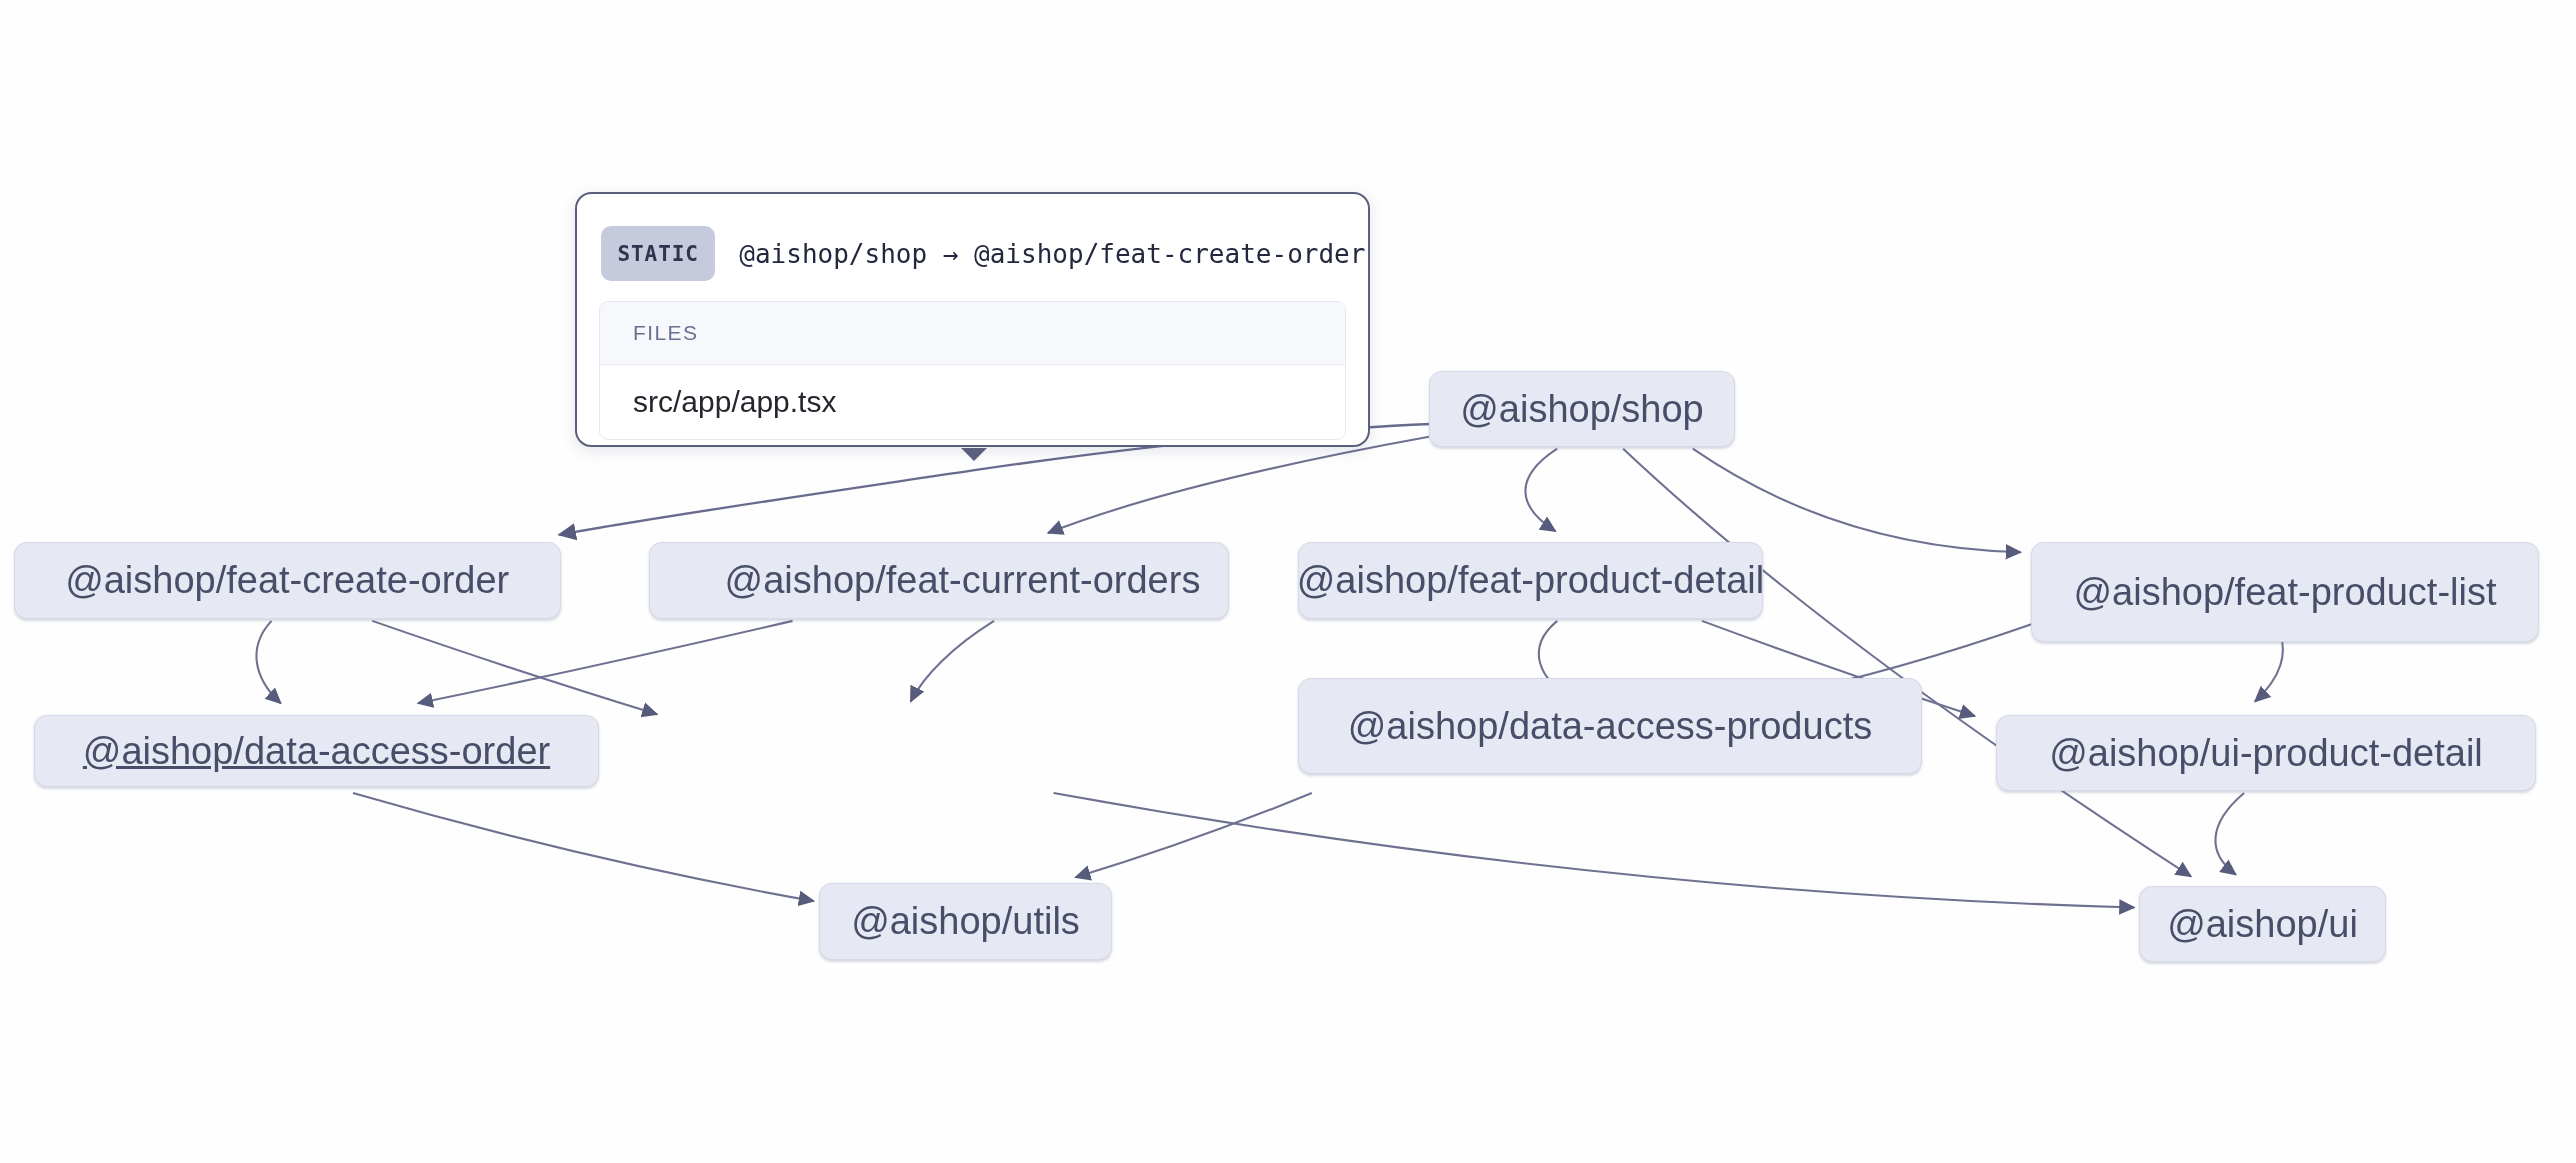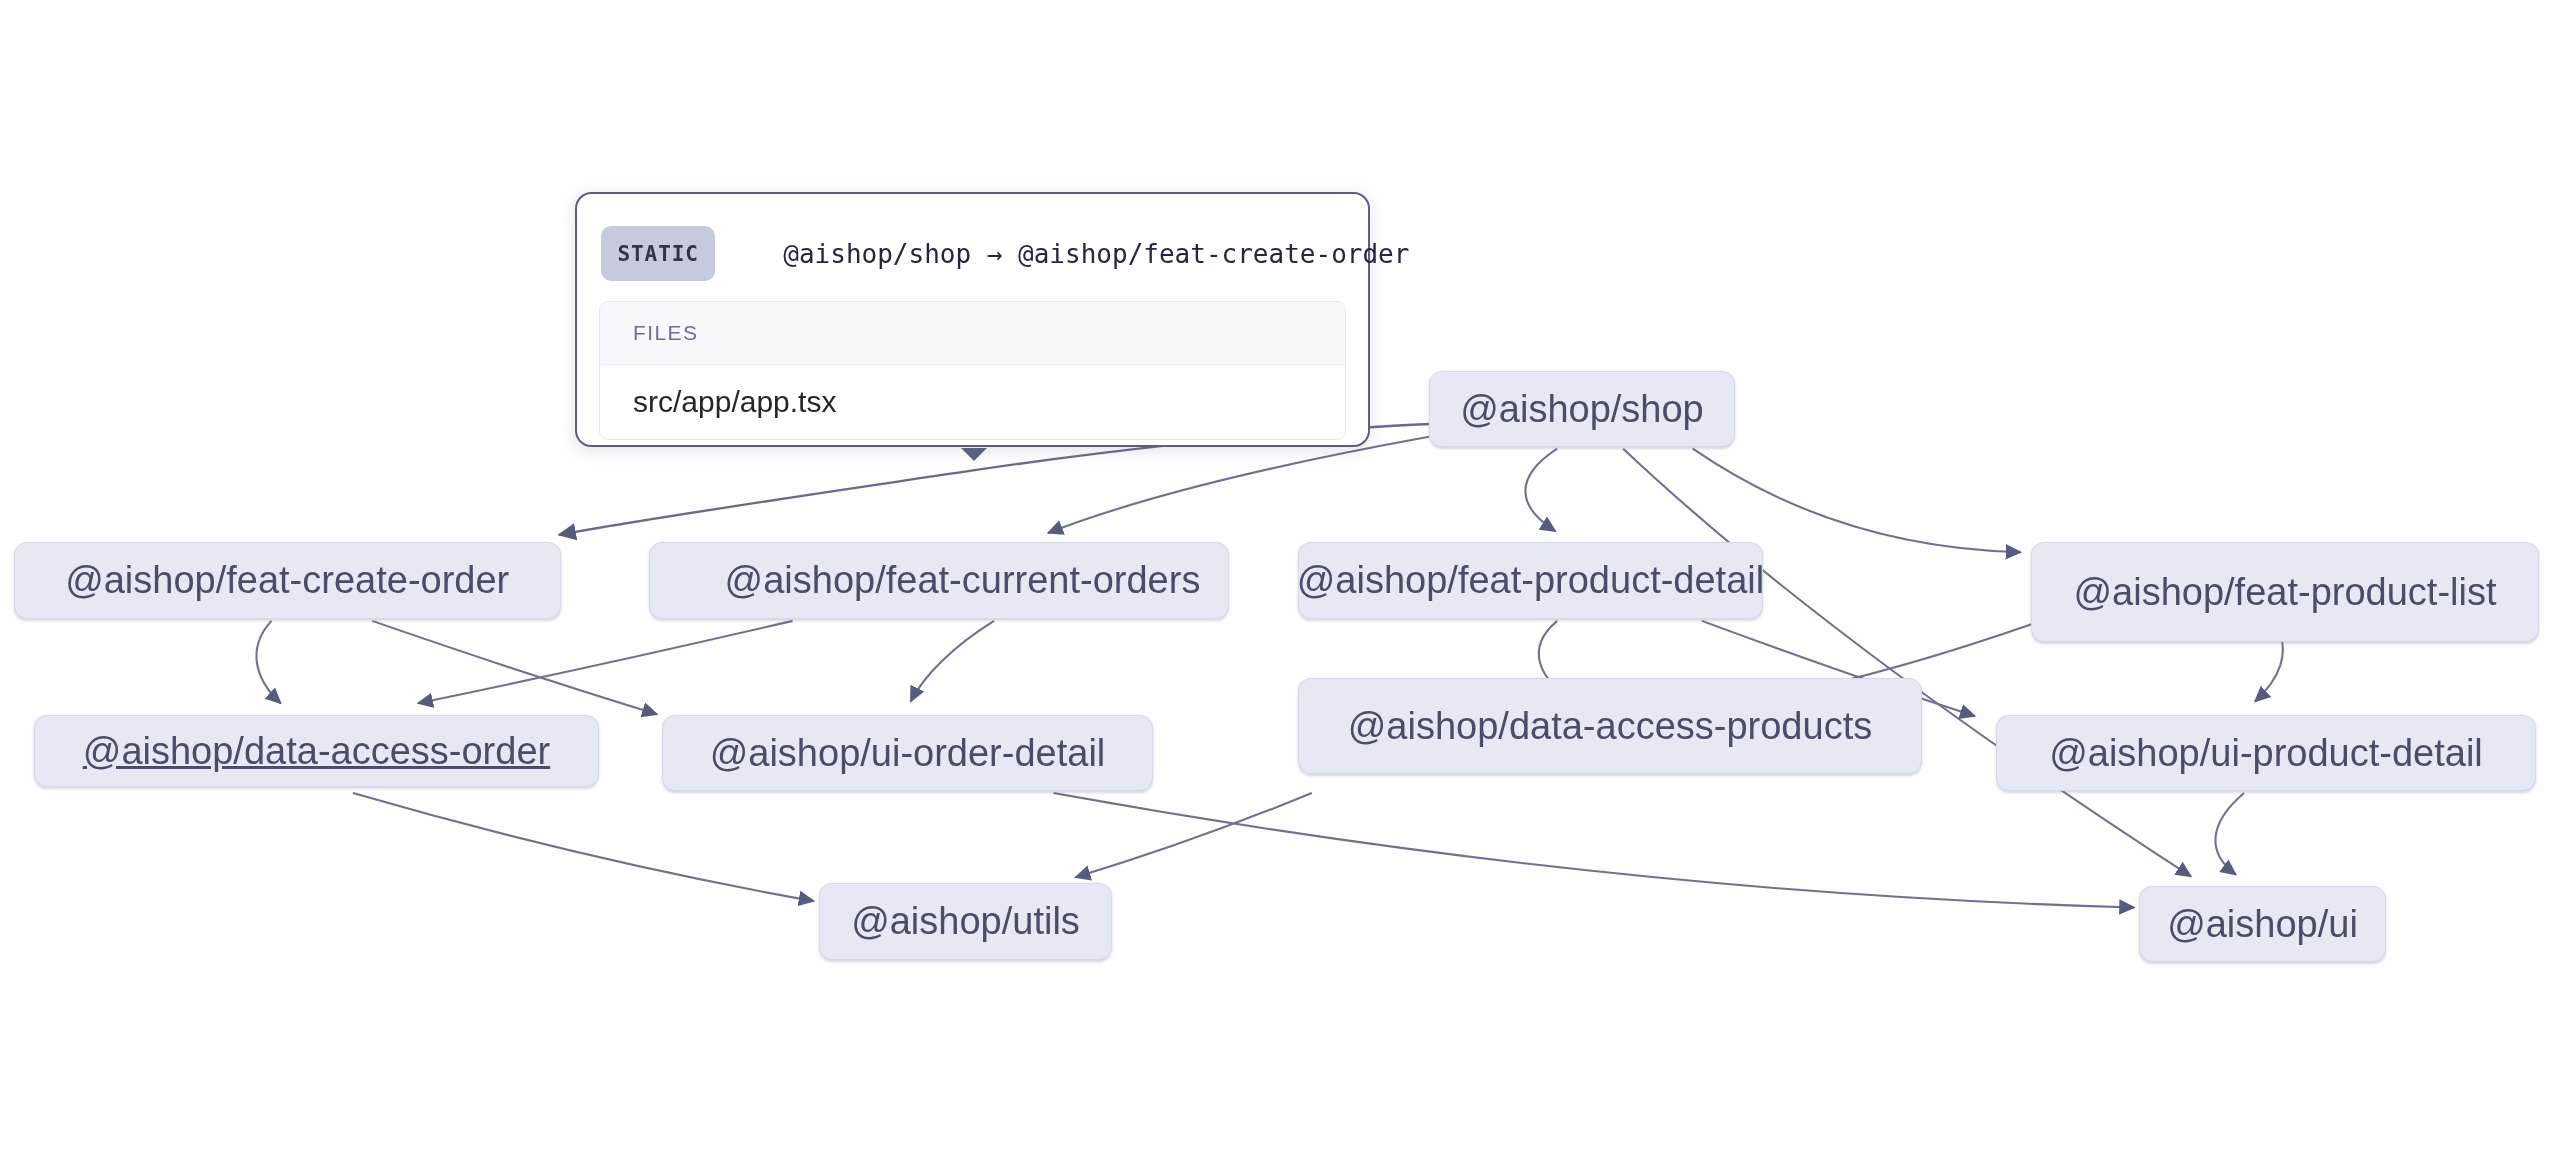--- a/index.html
+++ b/index.html
@@ -74,21 +74,20 @@
     font-size: 21px;
     font-weight: bold;
     letter-spacing: 0.9px;
     line-height: 24px;
   }
   .tooltip-title {
     font-family: "DejaVu Sans Mono", monospace;
     font-size: 26px;
     color: #23283f;
     white-space: nowrap;
-    margin-left: 44px;
   }
   .files-box {
     margin: 0 22px;
     border: 1.8px solid #e4e6f0;
     border-radius: 9.2px;
     overflow: hidden;
     background: #ffffff;
   }
   .files-header {
     background: #f7f8fc;
@@ -136,21 +135,20 @@
         <path d="M 2450 866 C 2410 900 2410 932 2441 955" class="edge" marker-end="url(#arrowhead)"></path>
       </g>
   </svg>
 
   <div class="node" style="left: 1429px; top: 371px; width: 306px; height: 76px;">@aishop/shop</div>
     <div class="node" style="left: 13.7px; top: 542px; width: 547px; height: 77px;">@aishop/feat-create-order</div>
     <div class="node" style="left: 649px; top: 542px; width: 580px; height: 77px; padding-left: 47px;">@aishop/feat-current-orders</div>
     <div class="node" style="left: 1298px; top: 542px; width: 465px; height: 77px;">@aishop/feat-product-detail</div>
     <div class="node" style="left: 2031px; top: 542px; width: 508px; height: 100px;">@aishop/feat-product-list</div>
     <div class="node" style="left: 34px; top: 715px; width: 565px; height: 72px; text-decoration: underline;">@aishop/data-access-order</div>
-    <div class="node" style="left: 662px; top: 715px; width: 491px; height: 76px;">@aishop/ui-order-detail</div>
     <div class="node" style="left: 1298px; top: 678px; width: 624px; height: 96px;">@aishop/data-access-products</div>
     <div class="node" style="left: 1996px; top: 715px; width: 540px; height: 76px;">@aishop/ui-product-detail</div>
     <div class="node" style="left: 819px; top: 883px; width: 293px; height: 77px;">@aishop/utils</div>
     <div class="node" style="left: 2139px; top: 886px; width: 247px; height: 76px;">@aishop/ui</div>
     <div class="tooltip">
     <div class="tooltip-header">
       <span class="static-badge">STATIC</span>
       <span class="tooltip-title">@aishop/shop → @aishop/feat-create-order</span>
     </div>
     <div class="files-box">

